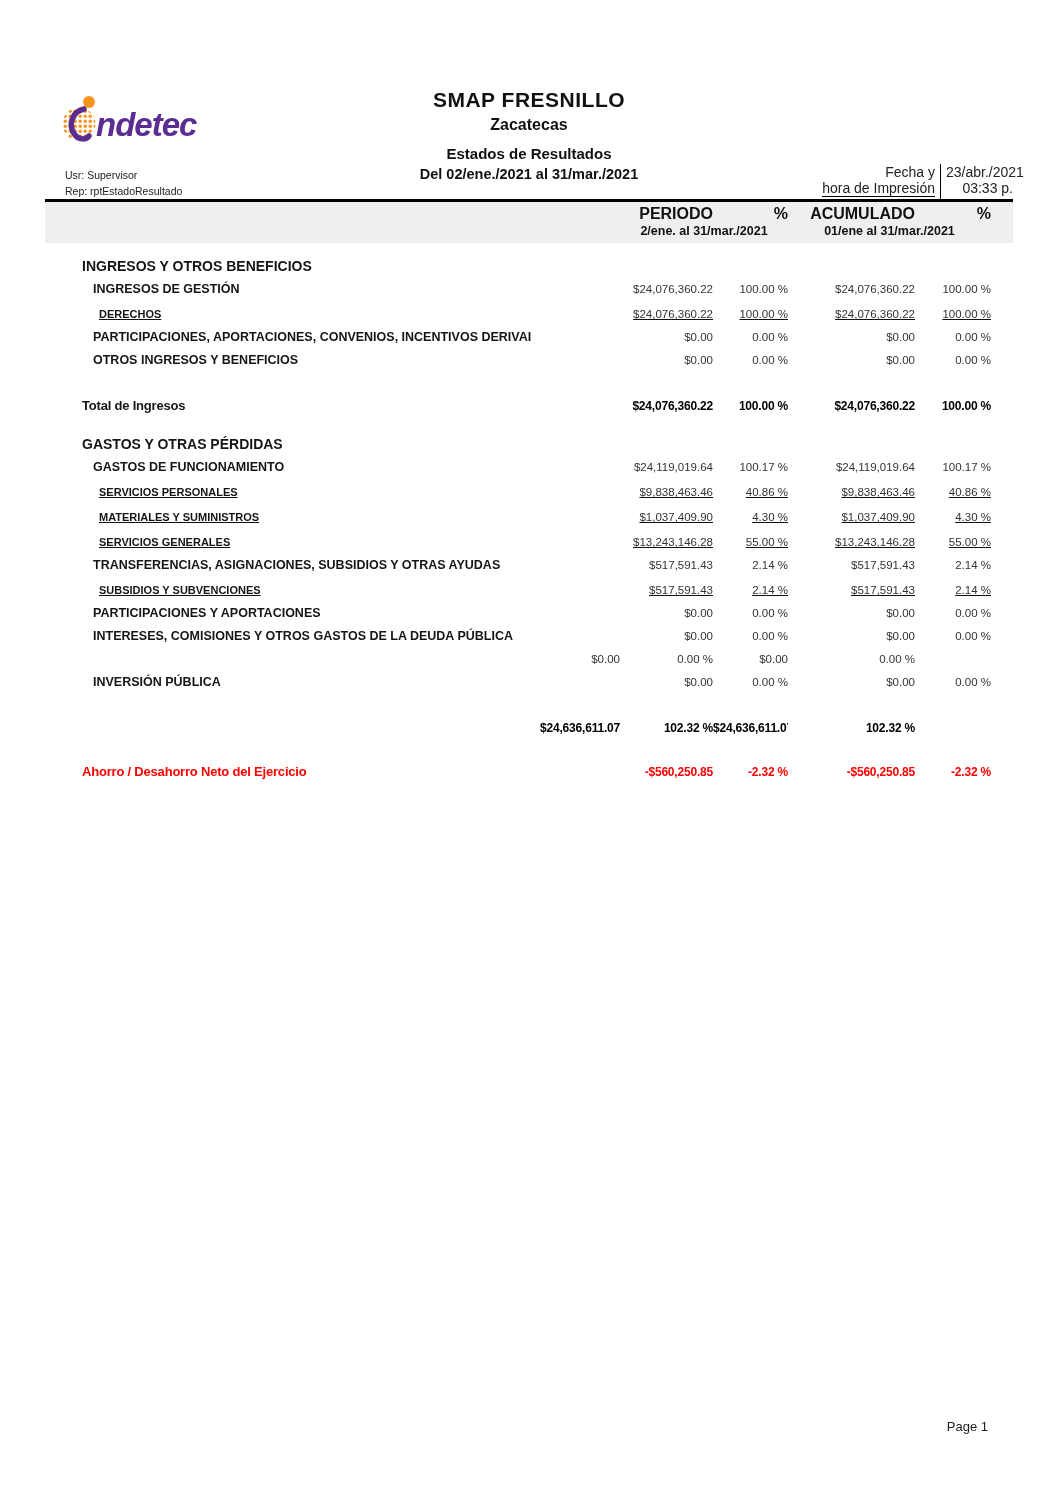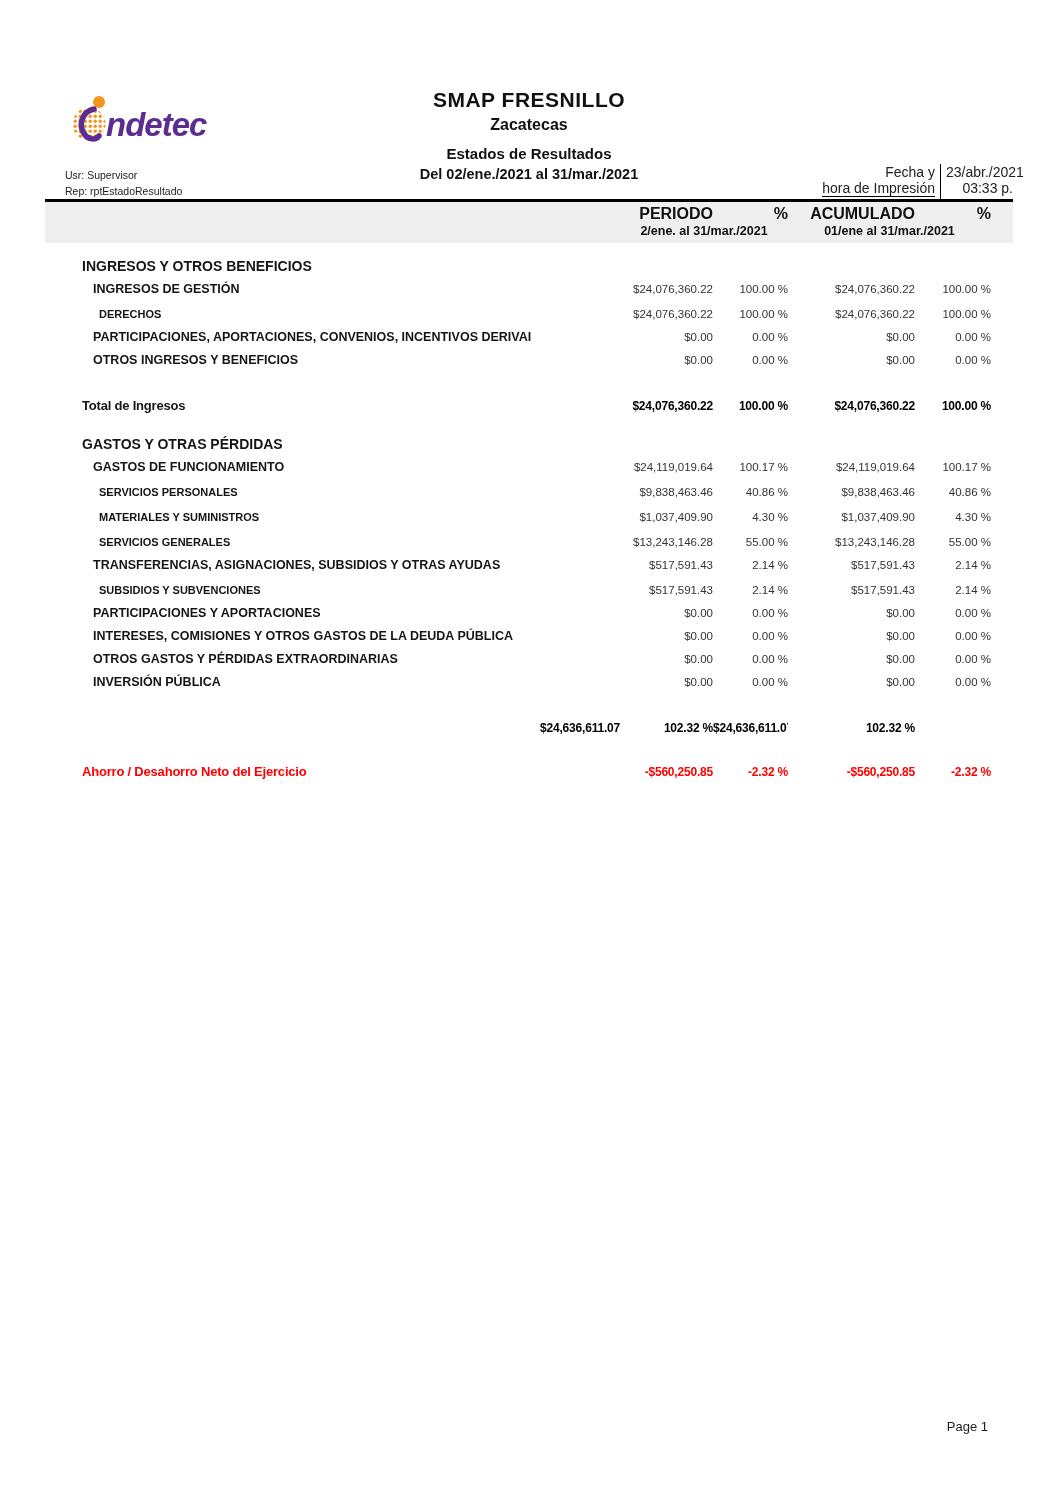--- a/index.html
+++ b/index.html
@@ -3,21 +3,21 @@
 <meta charset="utf-8">
 <style>
   * { margin:0; padding:0; box-sizing:border-box; }
   html,body { background:#ffffff; }
   body { font-family:"Liberation Sans", sans-serif; color:#111; }
   .page {
     position:relative; width:1058px; height:1497px; background:#fff; overflow:hidden;
   }
 
   
-  .logo { position:absolute; left:68px; top:94px; width:150px; height:52px; }
+  .logo { position:absolute; left:58px; top:94px; width:150px; height:52px; }
   .title-block { position:absolute; left:0; top:88px; width:100%; text-align:center; }
   .title-block .t1 { font-size:21px; font-weight:bold; letter-spacing:0.5px; }
   .title-block .t2 { font-size:16px; font-weight:bold; margin-top:4px; }
   .title-block .t3 { font-size:15px; font-weight:bold; margin-top:11px; }
   .title-block .t4 { font-size:14.5px; font-weight:bold; margin-top:4px; }
 
   .meta-left { position:absolute; left:65px; top:167px; font-size:10.5px; line-height:16px; color:#222; }
   .meta-right { position:absolute; right:45px; top:164px; display:flex; font-size:14px; line-height:16px; color:#222; }
   .mr-labels { text-align:right; padding-right:5px; border-right:1.5px solid #000; }
   .mr-labels .underlined { border-bottom:1.5px solid #000; }
@@ -42,21 +42,21 @@
   .c-label { color:#151515; }
   .num { text-align:right; font-size:11.5px; font-weight:normal; color:#333; }
 
   .r-section { margin-top:22px; }
   .r-section .c-label { font-size:14px; font-weight:bold; padding-left:37px; }
   .r-section:first-child { margin-top:0; }
 
   .r-l1 { margin-top:7px; }
   .r-l1 .c-label { font-size:12.5px; font-weight:bold; padding-left:48px; }
 
-  .r-l2 { margin-top:9px; }
+  .r-l2 { margin-top:9px;text-decoration:underline; }
   .r-l2 .c-label { font-size:11px; font-weight:bold; padding-left:54px; }
 
   .r-total { margin-top:30px; }
   .r-total .c-label { font-size:13px; font-weight:bold; padding-left:37px; letter-spacing:-0.2px; }
   .r-total .num { font-size:12px; font-weight:bold; color:#000; letter-spacing:-0.2px; }
 
   .r-net { margin-top:28px; color:#FF0000; }
   .r-net .c-label { font-size:13px; font-weight:bold; padding-left:37px; color:#FF0000; letter-spacing:-0.2px; }
   .r-net .num { font-size:12px; font-weight:bold; color:#FF0000; letter-spacing:-0.2px; }
 
@@ -237,21 +237,20 @@
     </div>
       <div class="row grid6 r-l1">
       <div class="cell c-label">INTERESES, COMISIONES Y OTROS GASTOS DE LA DEUDA PÚBLICA</div>
       <div class="cell num c-v1">$0.00</div>
       <div class="cell num c-p1">0.00 %</div>
       <div class="cell num c-v2">$0.00</div>
       <div class="cell num c-p2">0.00 %</div>
       <div></div>
     </div>
       <div class="row grid6 r-l1">
-      <div class="cell c-label">OTROS GASTOS Y PÉRDIDAS EXTRAORDINARIAS</div>
       <div class="cell num c-v1">$0.00</div>
       <div class="cell num c-p1">0.00 %</div>
       <div class="cell num c-v2">$0.00</div>
       <div class="cell num c-p2">0.00 %</div>
       <div></div>
     </div>
       <div class="row grid6 r-l1">
       <div class="cell c-label">INVERSIÓN PÚBLICA</div>
       <div class="cell num c-v1">$0.00</div>
       <div class="cell num c-p1">0.00 %</div>

